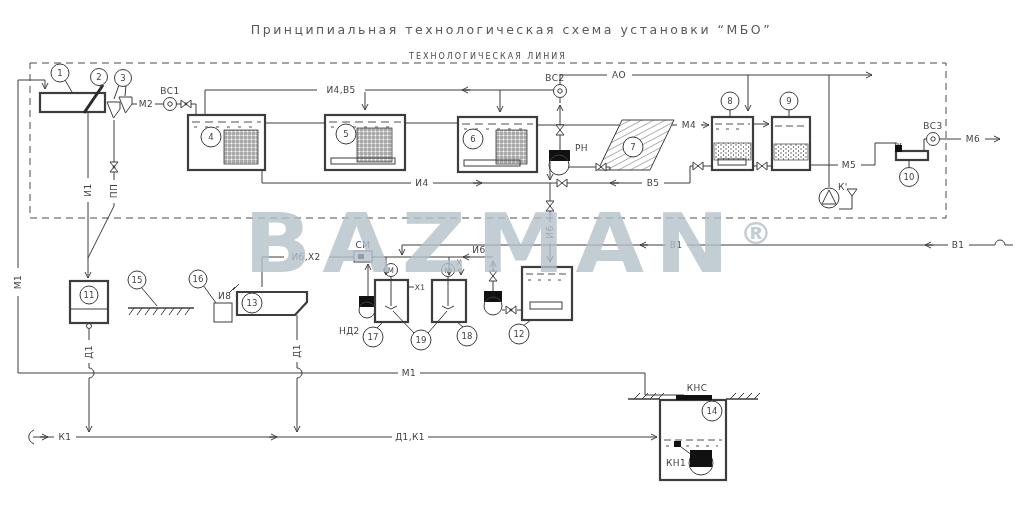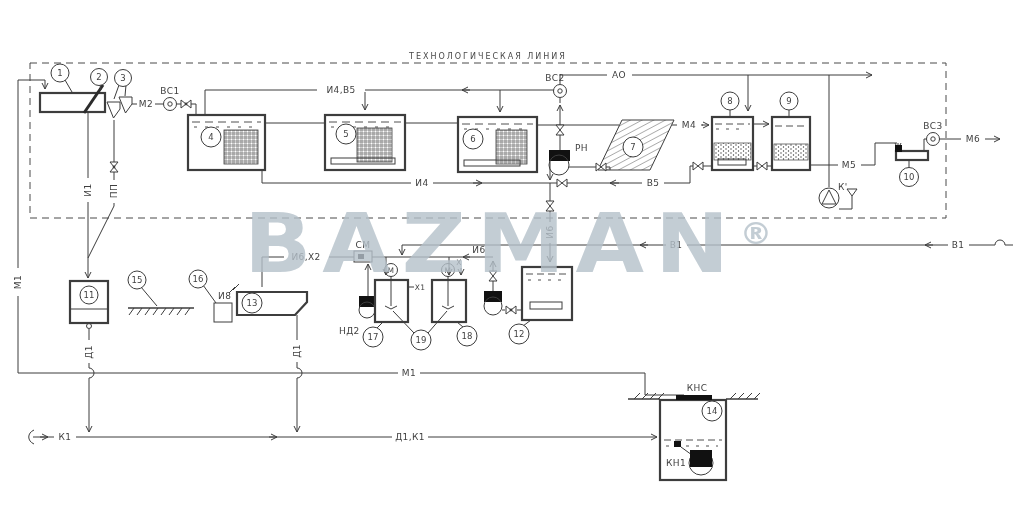--- a/index.html
+++ b/index.html
@@ -21,20 +21,21 @@
   .ts{font-size:7.5px;}
   .sec{font-family:"DejaVu Sans",sans-serif;font-size:8px;fill:#4a4a4a;letter-spacing:2px;}
   .n{font-family:"DejaVu Sans",sans-serif;font-size:8.5px;fill:#3f3f3f;text-anchor:middle;}
   .tag{fill:#fff;stroke:#3d3d3d;stroke-width:1;}
   .blk{fill:#111;stroke:none;}
 </style>
 </head>
 <body>
 
 <div class="stage">
+  <div class="title">Принципиальная технологическая схема установки “МБО”</div>
 
   <svg width="1023" height="512" viewBox="0 0 1023 512">
     <defs>
       <marker id="ah" viewBox="0 0 8 8" refX="7" refY="4" markerWidth="8" markerHeight="8" orient="auto">
         <path d="M1,1 L7,4 L1,7" fill="none" stroke="#3d3d3d" stroke-width="1"></path>
       </marker>
       <g id="vlv">
           <path d="M-5,-4 L-5,4 L0,0 Z M5,-4 L5,4 L0,0 Z" fill="#fff" stroke="#3d3d3d" stroke-width="1"></path>
         </g>
       <g id="vlvd">

